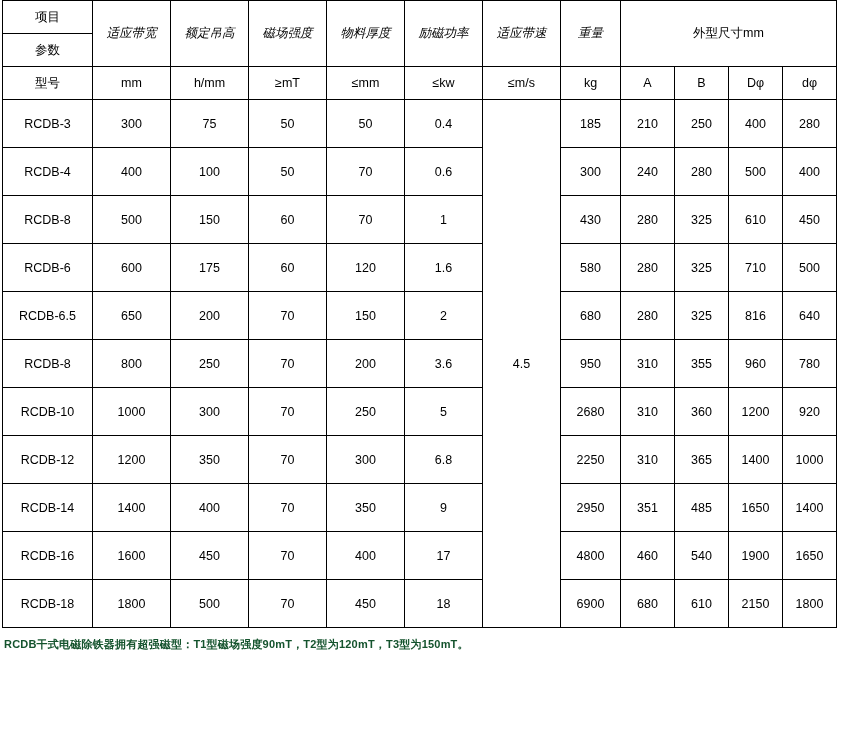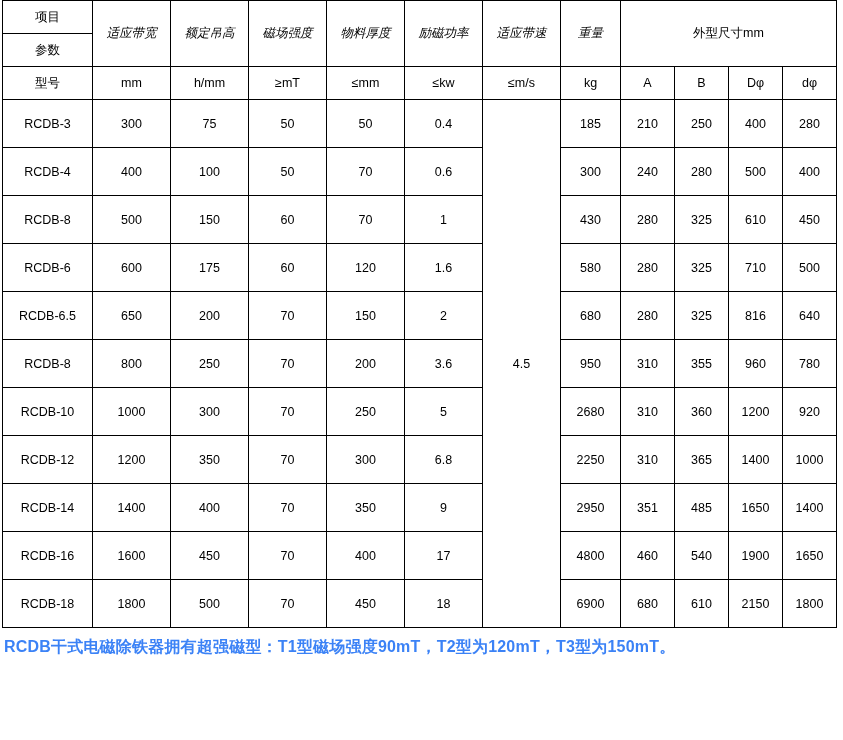--- a/index.html
+++ b/index.html
@@ -55,23 +55,23 @@
   .dim-head {
     height: 62px;
   }
   .body-row td {
     height: 47px;
   }
   .model-cell {
     font-size: 12.5px;
   }
   .footnote {
-    font-size: 16px;
+    font-size: 11px;
     font-weight: bold;
-    color: #3b82f6;
+    color: #14532d;
     padding: 9px 0 0 4px;
     letter-spacing: 0.2px;
   }
 </style>
 </head>
 <body>
 
 <div class="page">
 
 

